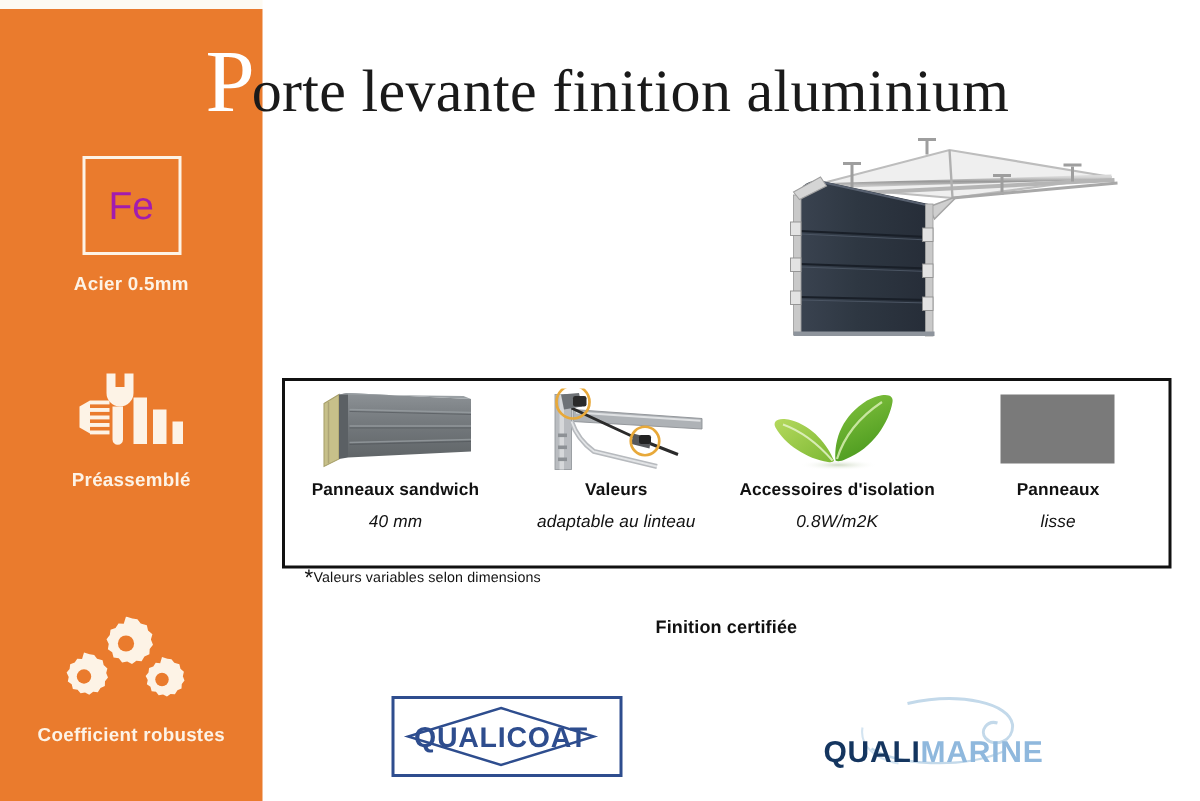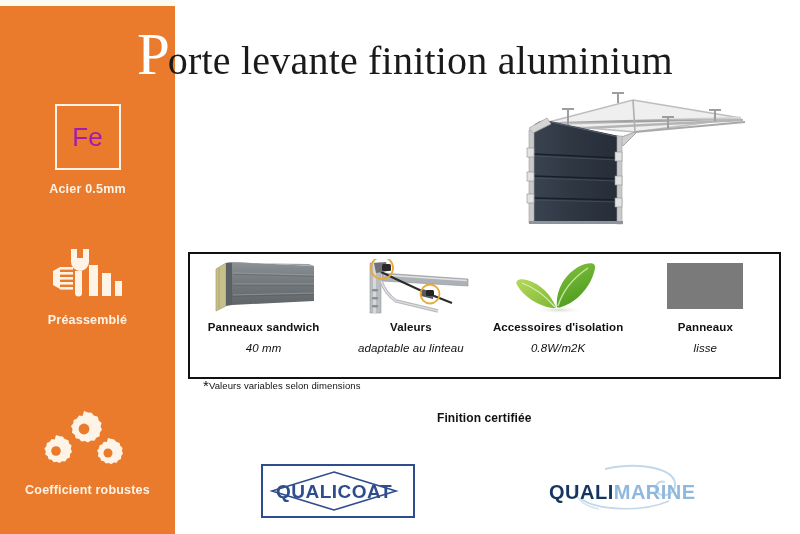--- a/index.html
+++ b/index.html
@@ -82,21 +82,21 @@
   
   .logo-qualicoat{
     position:absolute;left:261px;top:464px;width:150px;height:50px;
     border:2px solid #2e4d8e;background:#ffffff;
     display:flex;align-items:center;justify-content:flex-start;
   }
   .logo-qualimarine{
     position:absolute;left:545px;top:463px;width:170px;height:52px;
   }
   .qm-text{
-    position:absolute;left:4px;top:18px;
+    position:absolute;left:4px;top:28px;
     font-size:20px;font-weight:bold;letter-spacing:.5px;
     font-family:"Liberation Sans",sans-serif;
   }
   .qm-a{color:#14355f;}
   .qm-b{color:#8fb8dd;}
 </style>
 </head>
 <body>
 
 <div class="page">

